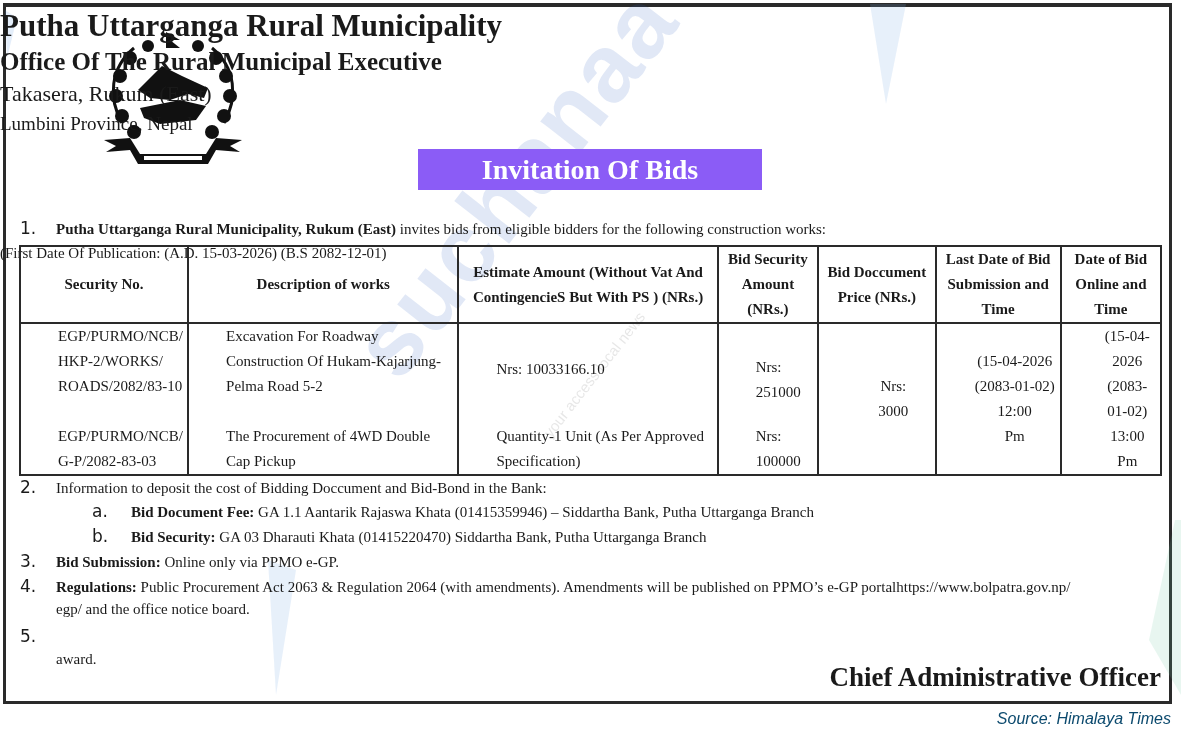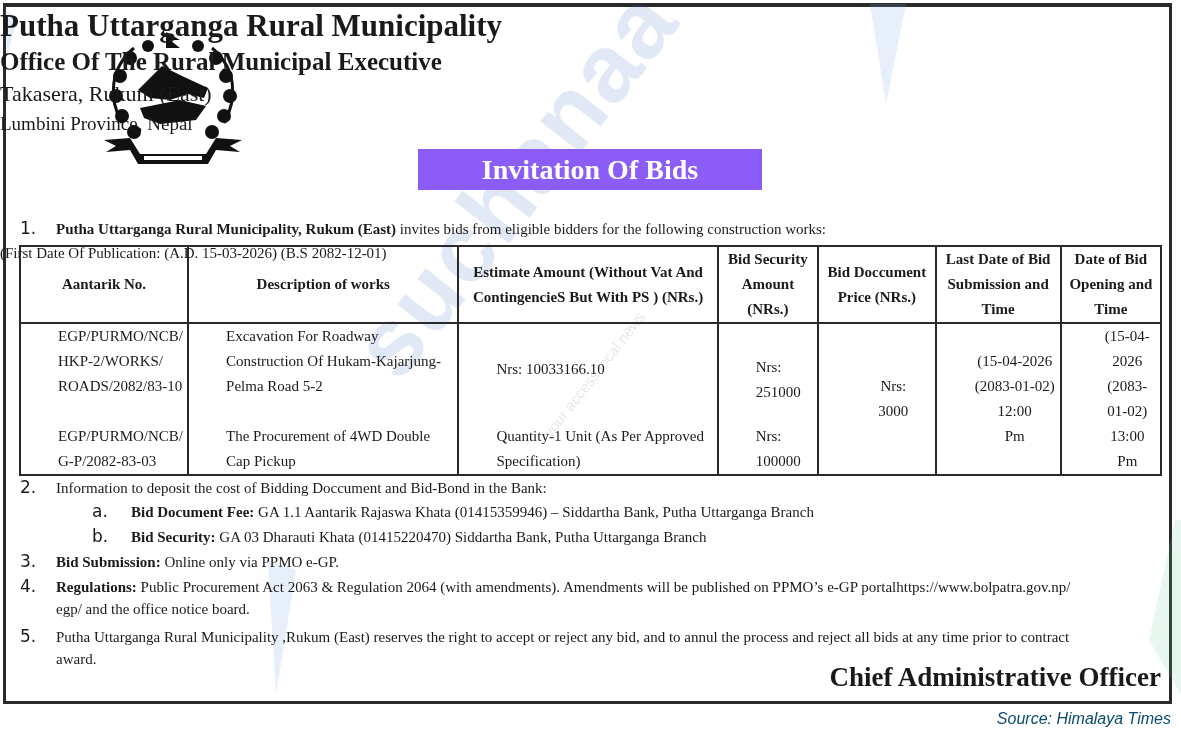--- a/index.html
+++ b/index.html
@@ -114,27 +114,27 @@
     <col style="width:153px">
       <col style="width:277px">
       <col style="width:265px">
       <col style="width:101px">
       <col style="width:119px">
       <col style="width:127px">
       <col style="width:101px">
   </colgroup>
   <thead>
     <tr>
-      <th>Aantarik  No.</th>
+      <th>Security  No.</th>
       <th>Description of works</th>
       <th style="padding:0 10px">Estimate Amount (Without Vat And ContingencieS But With PS ) (NRs.)</th>
       <th>Bid Security Amount (NRs.)</th>
       <th>Bid Doccument Price (NRs.)</th>
       <th>Last Date of Bid Submission and Time</th>
-      <th>Date of Bid Opening and Time</th>
+      <th>Date of Bid Online and Time</th>
     </tr>
   </thead>
   <tbody>
     <tr style="height:90px">
       <td style="border-bottom:none;padding-top:0">
           <div class="cellwrap">EGP/PURMO/NCB/
 HKP-2/WORKS/
 ROADS/2082/83-10</div>
         </td>
       <td style="border-bottom:none">
@@ -204,17 +204,17 @@
   <b>Bid Submission:</b><span> Online only via PPMO e-GP.</span>
 </div>
 
 <div class="num" style="left:20px;top:576px">4.</div>
 <div class="para" style="left:56px;top:576px;width:1110px">
   <b>Regulations:</b><span> Public Procurement Act 2063 &amp; Regulation 2064 (with amendments).  Amendments will be published on PPMO’s e-GP portalhttps://www.bolpatra.gov.np/</span><br><span>egp/  and the office notice board.</span>
 </div>
 
 <div class="num" style="left:20px;top:626px">5.</div>
 <div class="para" style="left:56px;top:626px;width:1110px">
-  <span>Putha Uttarganga Rural Municipality ,Rukum (East)   reserves the right to accept or reject any bid, and to annul the process and  reject all bids at any time prior to contract</span><br><span>award.</span>
+  <br><span>award.</span>
 </div>
 
 <div class="sig">Chief Administrative Officer</div>
 <div class="source">Source: Himalaya Times</div>
 
 </body></html>

